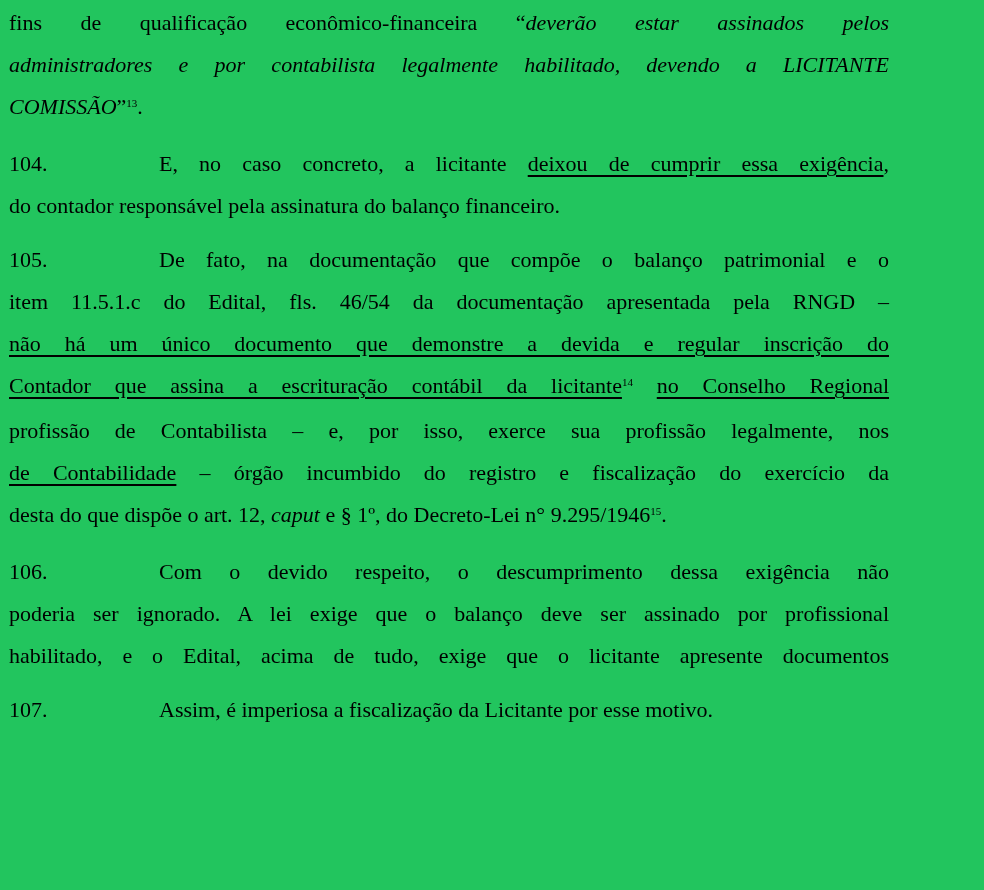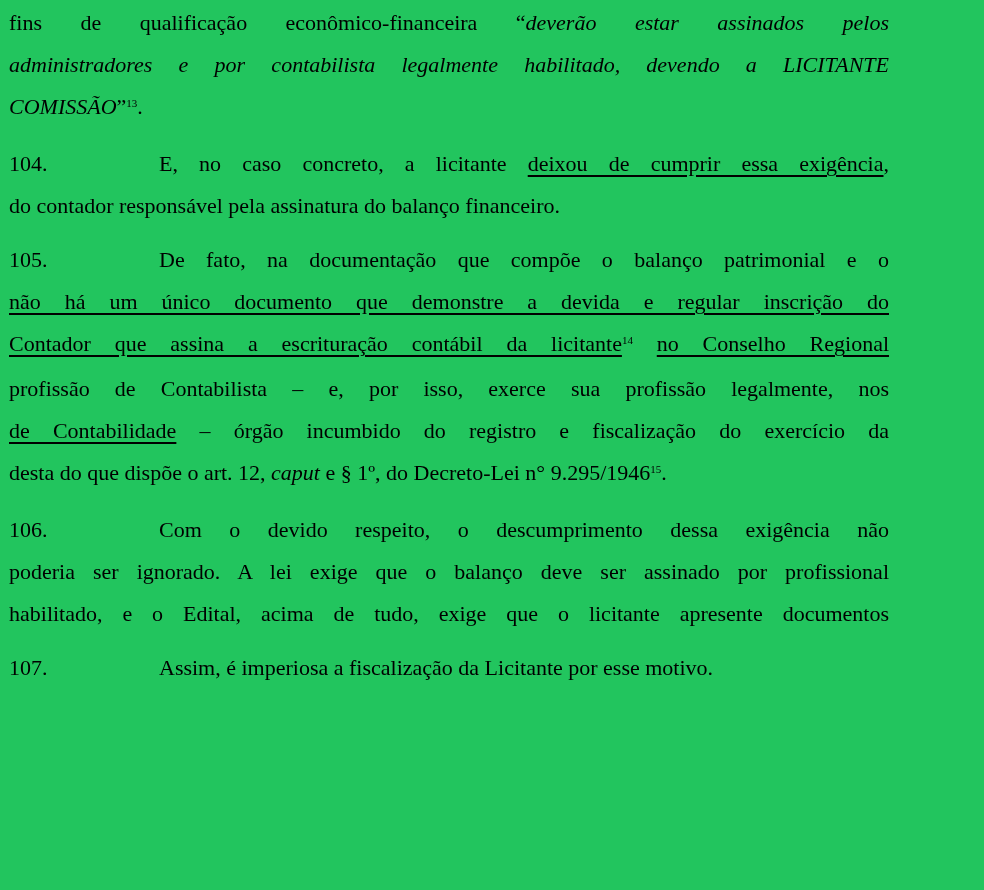--- a/index.html
+++ b/index.html
@@ -61,20 +61,21 @@
         <div class="line"><span class="run">fins de qualificação econômico-financeira “</span><span class="run it">deverão estar assinados pelos</span></div>
         <div class="line"><span class="run it">administradores e por contabilista legalmente habilitado, devendo a LICITANTE</span></div>
         <div class="line last"><span class="run it">COMISSÃO</span><span class="run">”</span><span class="run sup">13</span><span class="run">.</span></div>
       </div>
       <div class="para">
         <div class="line"><span class="pnum">104.</span><span class="run">E, no caso concreto, a licitante </span><span class="run ul">deixou de cumprir essa exigência</span><span class="run">,</span></div>
         <div class="line last"><span class="run">do contador responsável pela assinatura do balanço financeiro.</span></div>
       </div>
       <div class="para">
         <div class="line"><span class="pnum">105.</span><span class="run">De fato, na documentação que compõe o balanço patrimonial e o</span></div>
+        <div class="line"><span class="run">item 11.5.1.c do Edital, fls. 46/54 da documentação apresentada pela RNGD –</span></div>
         <div class="line"><span class="run ul">não há um único documento que demonstre a devida e regular inscrição do</span></div>
         <div class="line"><span class="run ul">Contador que assina a escrituração contábil da licitante</span><span class="run sup">14</span><span class="run"> </span><span class="run ul">no Conselho Regional</span></div>
         <div class="line"><span class="run">profissão de Contabilista – e, por isso, exerce sua profissão legalmente, nos</span></div>
         <div class="line"><span class="run ul">de Contabilidade</span><span class="run"> – órgão incumbido do registro e fiscalização do exercício da</span></div>
         <div class="line last"><span class="run">desta do que dispõe o art. 12, </span><span class="run it">caput</span><span class="run"> e § 1º, do Decreto-Lei n° 9.295/1946</span><span class="run sup">15</span><span class="run">.</span></div>
       </div>
       <div class="para">
         <div class="line"><span class="pnum">106.</span><span class="run">Com o devido respeito, o descumprimento dessa exigência não</span></div>
         <div class="line"><span class="run">poderia ser ignorado. A lei exige que o balanço deve ser assinado por profissional</span></div>
         <div class="line"><span class="run">habilitado, e o Edital, acima de tudo, exige que o licitante apresente documentos</span></div>

